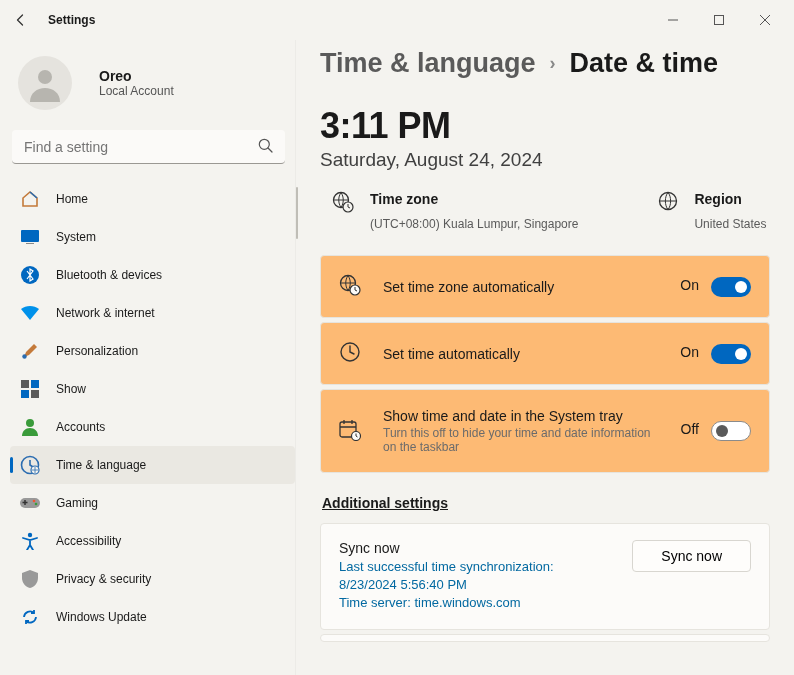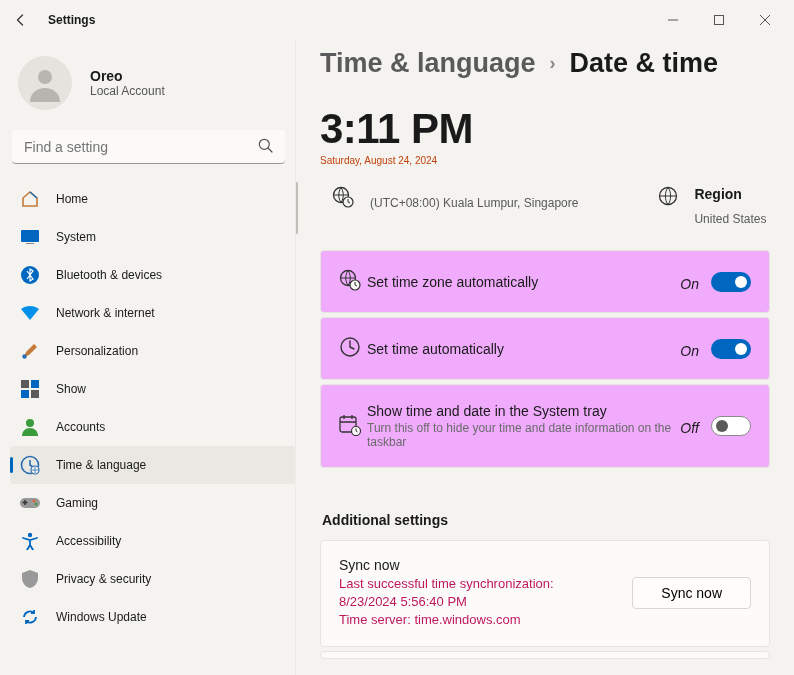--- a/index.html
+++ b/index.html
@@ -44,21 +44,21 @@
     height: calc(100% - 40px);
   }
   .sidebar {
     width: 295px;
     padding: 6px 0 0 10px;
     flex-shrink: 0;
   }
   .account {
     display: flex;
     align-items: center;
-    gap: 18px;
+    gap: 27px;
     padding: 10px 8px 18px 8px;
   }
   .avatar {
     width: 54px; height: 54px;
     border-radius: 50%;
     background: #e5e3de;
     display: flex; align-items: center; justify-content: center;
   }
   .account .name { font-weight: 600; font-size: 14px; }
   .account .type { font-size: 12px; color: #555; }
@@ -122,27 +122,27 @@
     display: flex;
     align-items: center;
     gap: 14px;
     font-size: 27px;
     font-weight: 600;
     margin-bottom: 26px;
   }
   .breadcrumb .parent { color: #5a5a5a; font-weight: 600; cursor:pointer;}
   .breadcrumb .chev { color: #888; font-size: 18px; }
   .clock {
-    font-size: 42px;
+    font-size: 36px;
     font-weight: 600;
     letter-spacing: -0.5px;
   }
   .date {
-    font-size: 10px;
-    color: #c2410c;
+    font-size: 19px;
+    color: #404040;
     margin-top: 2px;
     margin-bottom: 16px;
   }
   .infostrip {
     display: flex;
     gap: 80px;
     padding: 4px 0 18px 12px;
     margin-bottom: 6px;
     position: relative;
   }
@@ -151,68 +151,69 @@
     position:absolute;
     left:-24px; top:0; bottom:10px;
     width:2px;
     background: linear-gradient(#bfbdb6, #bfbdb6);
     border-radius: 2px;
   }
   .info-item { display: flex; gap: 16px; align-items: flex-start; }
   .info-item .lbl { font-size: 14px; font-weight: 600; }
   .info-item .val { font-size: 12px; color: #5a5a5a; margin-top: 10px; }
   .card {
-    background: #f0abfc;
+    background: #fdba74;
     border: 1px solid #e6e4de;
     border-radius: 4px;
     margin-bottom: 4px;
     padding: 18px 18px;
     display: flex;
     align-items: center;
-    gap: 6px;
+    gap: 22px;
   }
   .card .card-body { flex: 1; }
   .card .card-title { font-size: 14px; }
   .card .card-sub { font-size: 12px; color: #6b6b6b; margin-top: 2px; }
-  .switch-wrap { display: flex; align-items: flex-end; gap: 12px; font-style: italic; }
+  .switch-wrap { display: flex; align-items: flex-start; gap: 12px; }
   .switch-state { font-size: 14px; }
   .switch {
     width: 40px; height: 20px;
     border-radius: 10px;
     position: relative;
     cursor: pointer;
   }
   .switch.on { background: #0067c0; }
   .switch.off { background: #fff; border: 1px solid #8b8b8b; }
   .switch .knob {
     width: 12px; height: 12px;
     border-radius: 50%;
     position: absolute;
     top: 50%; transform: translateY(-50%);
   }
   .switch.on .knob { background: #fff; right: 4px; }
   .switch.off .knob { background: #5a5a5a; left: 4px; }
   .section-heading {
     font-size: 14px;
     font-weight: 600;
-    margin: 44px 0 12px 2px;
+    margin: 22px 0 12px 2px;
+    text-decoration: underline;
   }
   .sync-card {
     background: #fcfbf9;
     border: 1px solid #e6e4de;
     border-radius: 4px;
     padding: 16px 18px;
     display: flex;
-    align-items: center;
+    align-items: flex-start;
     gap: 22px;
     margin-bottom: 4px;
   }
   .sync-card .body { flex: 1; }
   .sync-card .title { font-size: 14px; }
-  .sync-card .sub { font-size: 13px; color: #be185d; margin-top: 2px; line-height: 1.4; }
+  .sync-card .sub { font-size: 13px; color: #0369a1; margin-top: 2px; line-height: 1.4; }
   .btn {
     background: #fefdfb;
     border: 1px solid #d8d6d0;
     border-radius: 4px;
     padding: 7px 28px;
     font-size: 14px;
     cursor: pointer;
   }
 </style>
 </head>
@@ -399,20 +400,21 @@
       <div class="info-item">
         <span>
           <svg width="22" height="22" viewBox="0 0 22 22">
               <circle cx="9" cy="9" r="7.5" stroke="#333" fill="none" stroke-width="1.3"></circle>
               <path d="M2 9h14M9 2c3 3 3 11 0 14M9 2c-3 3-3 11 0 14" stroke="#333" fill="none" stroke-width="1"></path>
               <circle cx="16" cy="16" r="5" fill="#f4f3ef" stroke="#333" stroke-width="1.2"></circle>
               <path d="M16 13v3l2 1" stroke="#333" fill="none" stroke-width="1"></path>
             </svg>
         </span>
         <div>
+          <div class="lbl">Time zone</div>
           <div class="val">(UTC+08:00) Kuala Lumpur, Singapore</div>
         </div>
       </div>
       <div class="info-item">
         <span>
           <svg width="20" height="20" viewBox="0 0 20 20">
               <circle cx="10" cy="10" r="8.5" stroke="#333" fill="none" stroke-width="1.3"></circle>
               <path d="M1.5 10h17M10 1.5c3.5 4 3.5 13 0 17M10 1.5c-3.5 4-3.5 13 0 17" stroke="#333" fill="none" stroke-width="1"></path>
             </svg>
         </span>

